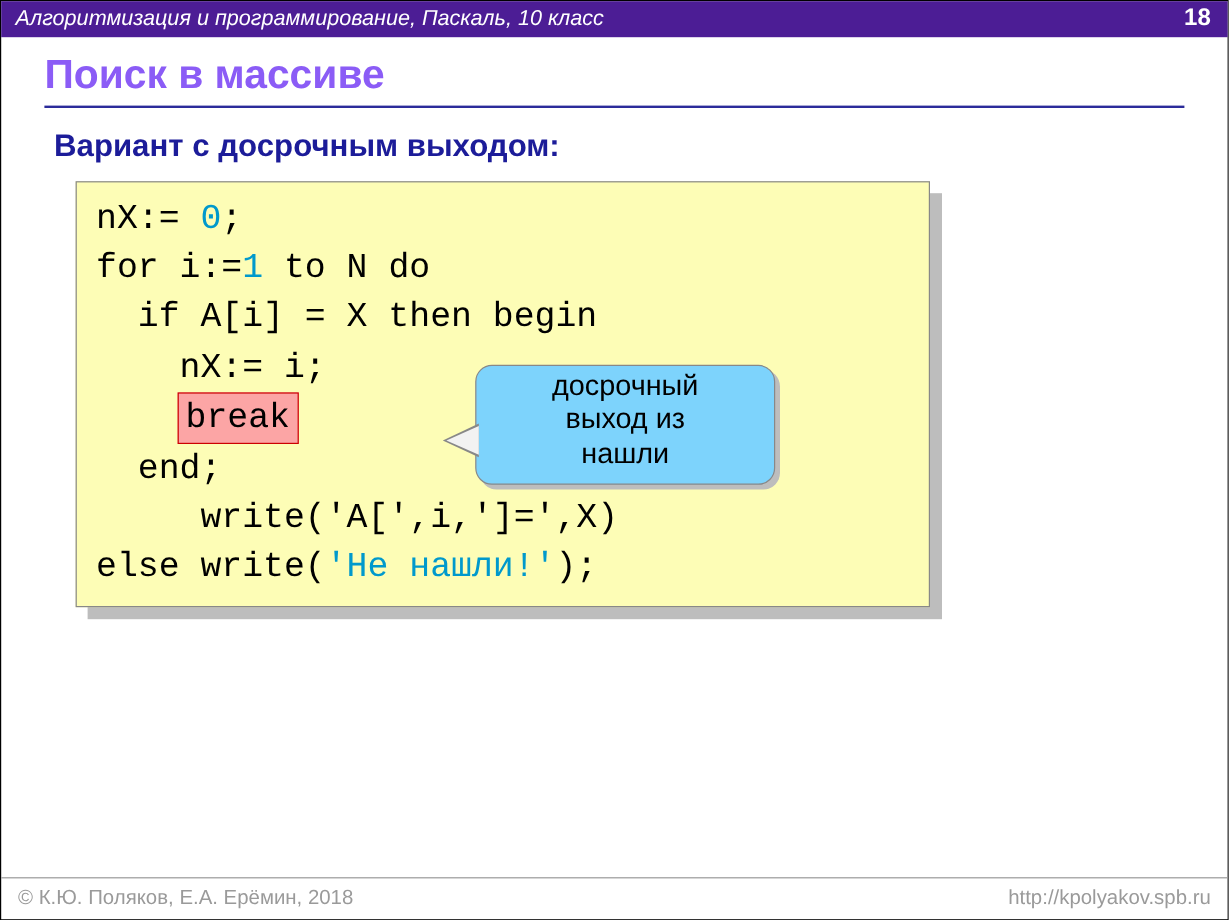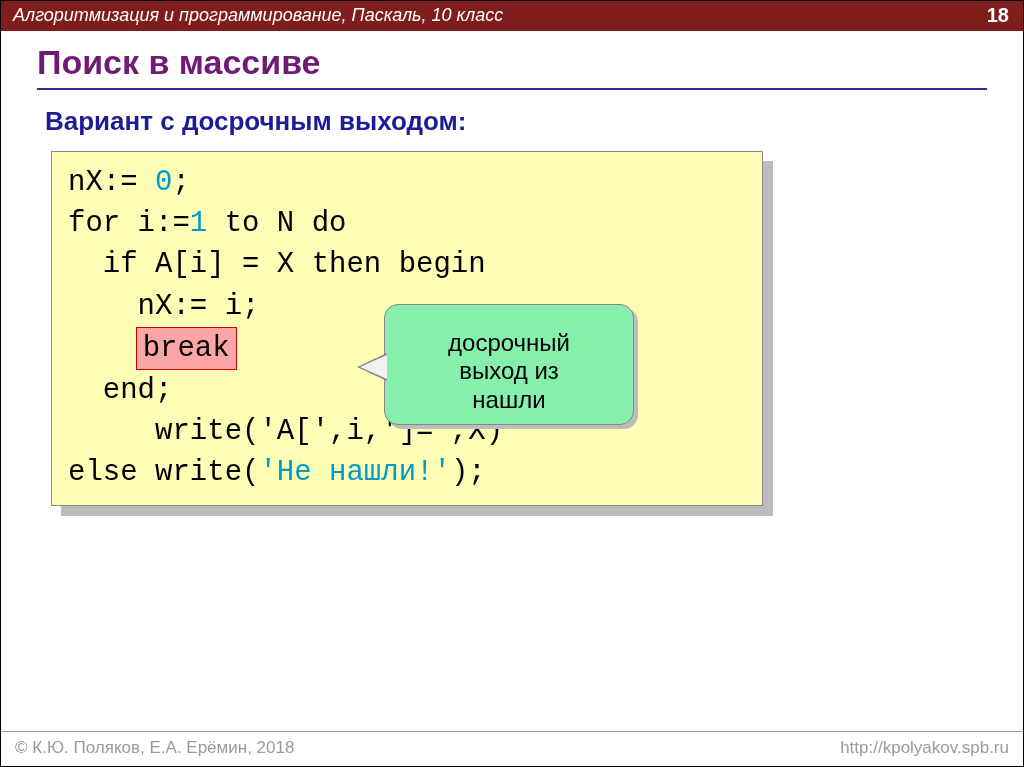--- a/index.html
+++ b/index.html
@@ -5,44 +5,44 @@
   * { box-sizing: border-box; margin: 0; padding: 0; }
   html, body { width: 1024px; height: 767px; font-family: Arial, Helvetica, sans-serif; background: #fff; }
   .slide {
     position: relative;
     width: 1024px; height: 767px;
     border: 1px solid #000;
     background: #fff;
   }
   .topbar {
     display: flex; justify-content: space-between; align-items: center;
-    background: #7f1d1d;
+    background: #4c1d95;
     color: #fff;
     padding: 3px 14px 4px 12px;
     font-size: 18px;
     font-style: italic;
   }
   .topbar .pagenum { font-weight: bold; font-style: normal; font-size: 20px; }
   .content { padding: 10px 36px 0 36px; }
   h1.title {
-    color: #701a75;
+    color: #8b5cf6;
     font-size: 34px;
     font-weight: bold;
     margin: 2px 0 6px 0;
   }
   .rule { height: 2px; background: #2b2b9a; margin: 0 0 10px 0; }
   h2.subtitle {
     color: #1c1c99;
     font-size: 26px;
     font-weight: bold;
     margin: 16px 0 14px 8px;
   }
   .codewrap {
     position: relative;
-    margin-left: 14px;
+    margin-left: 26px;
     width: 712px;
   }
   .shadow {
     position: absolute; top: 10px; left: 10px;
     width: 100%; height: 100%;
     background: #bdbdbd;
   }
   .codebox {
     position: relative;
     background: #fdfdb6;
@@ -59,28 +59,28 @@
     display: inline-block;
     border: 1.5px solid #cc0000;
     background: #fca5a5;
     padding: 0 6px 0 6px;
     margin-left: -2px;
   }
   .callout {
     position: absolute;
     top: 152px; left: 332px;
     width: 250px;
-    background: #86efac;
+    background: #7dd3fc;
     border: 1.5px solid #888;
     border-radius: 14px;
     box-shadow: 4px 4px 0 #bdbdbd;
     font-family: Arial, sans-serif;
     font-size: 24px;
     text-align: center;
-    padding: 24px 8px 10px 8px;
+    padding: 3px 8px 10px 8px;
     line-height: 1.18;
   }
   .callout::before {
     content: "";
     position: absolute;
     left: -28px; top: 48px;
     width: 0; height: 0;
     border-top: 14px solid transparent;
     border-bottom: 14px solid transparent;
     border-right: 30px solid #888;

